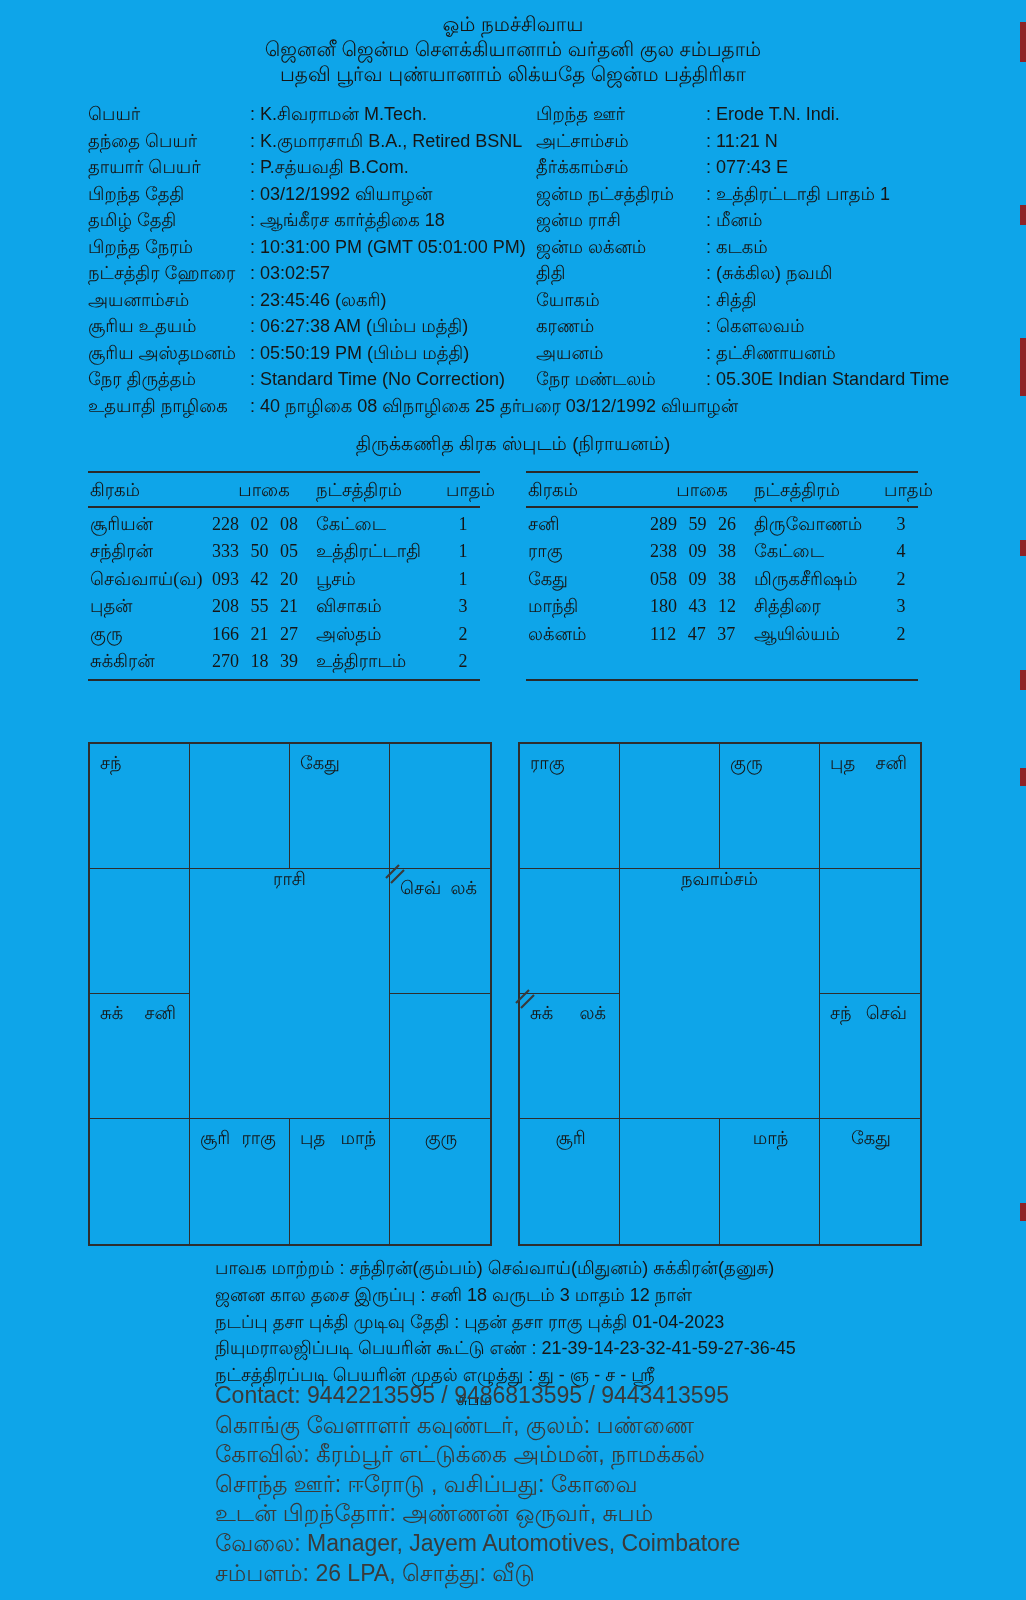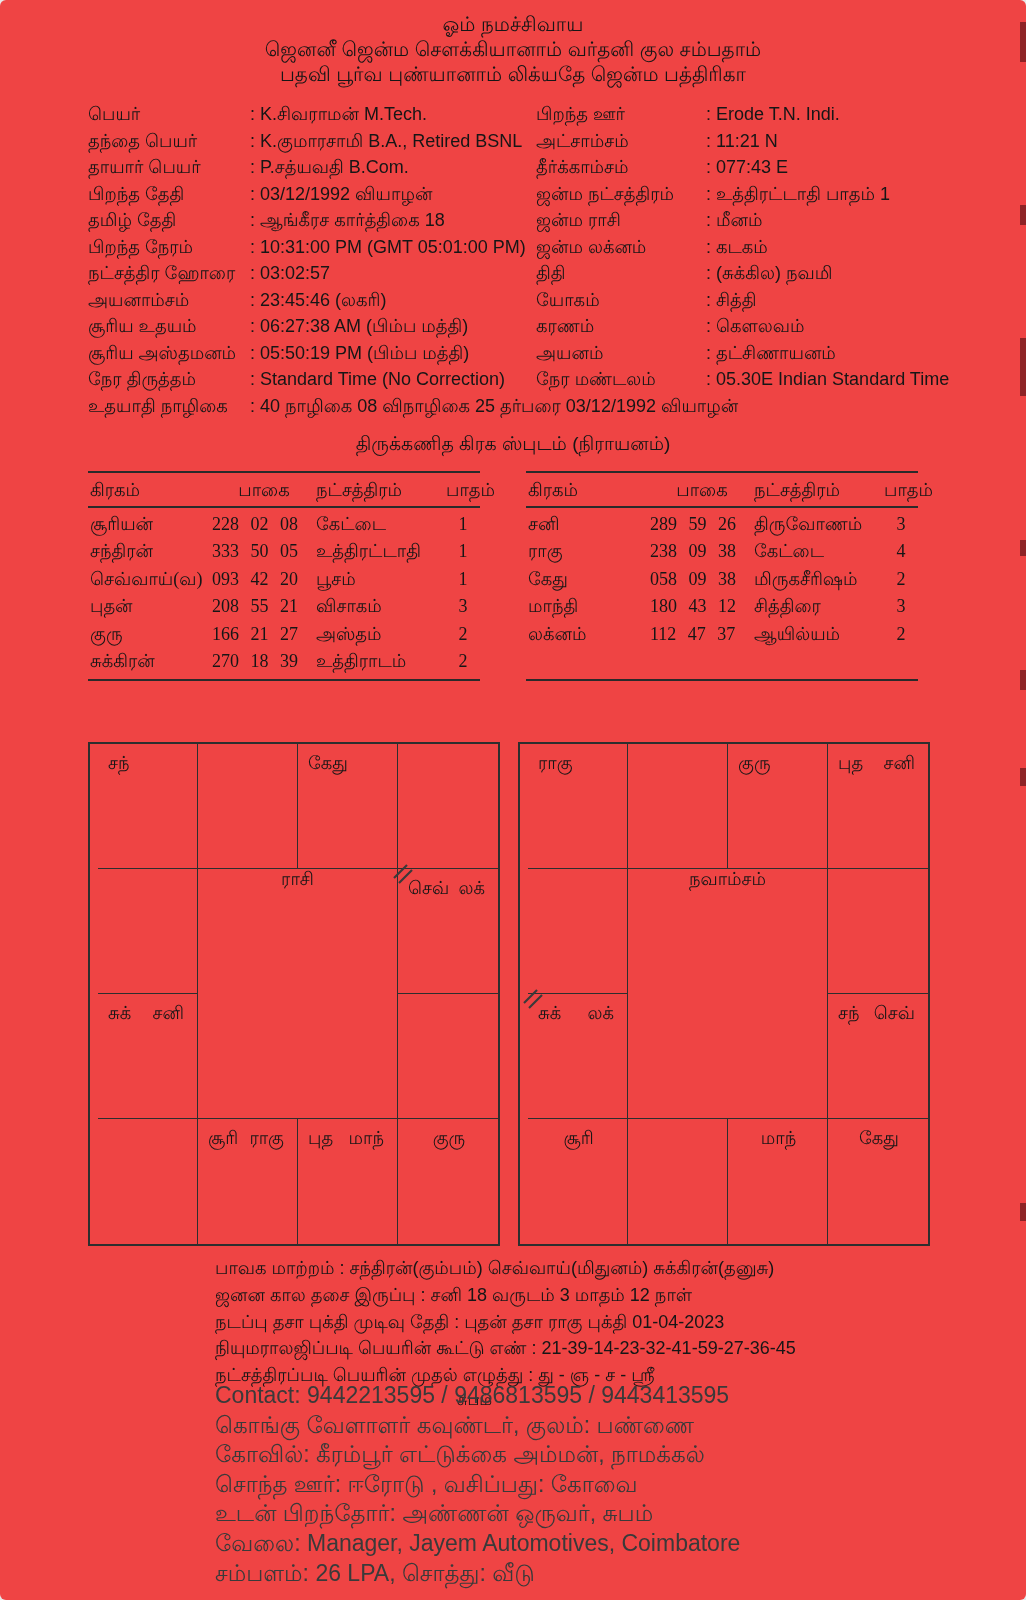--- a/index.html
+++ b/index.html
@@ -1,18 +1,18 @@
 <!DOCTYPE html>
 <html><head>
 <meta charset="utf-8">
 <style>
   html,body{margin:0;padding:0;background:#e8e8e8;}
   .page{
-    position:relative;width:1026px;height:1600px;background:#ef4444;
-    font-family:"Liberation Sans",sans-serif;color:#161616;overflow:hidden;margin:0 auto;border-radius:6px;
+    position:relative;width:1026px;height:1600px;background:#0ea5e9;
+    font-family:"Liberation Sans",sans-serif;color:#161616;overflow:hidden;margin:0 auto;
   }
   
   .doc-header{position:absolute;top:12px;left:0;width:100%;text-align:center;
     font-size:20px;line-height:25px;}
   
   .details{position:absolute;top:101px;left:88px;display:grid;
     grid-template-columns:162px 286px 170px 232px;font-size:18px;line-height:26.5px;}
   .details div{white-space:nowrap;}
   .d-span{grid-column:2 / 5;}
   
@@ -22,21 +22,21 @@
   .phead{display:flex;padding:5px 0 4px;border-bottom:2px solid #2a2a2a;font-size:18px;line-height:24px;}
   .prow{display:flex;font-size:18px;line-height:27.4px;}
   .ptable .body{padding:3px 0 4px;}
   .col-name{width:122px;padding-left:2px;}
   .col-deg{width:104px;word-spacing:7px;}
   .col-star{width:130px;}
   .col-pada{width:34px;text-align:center;}
   .phead .col-deg{text-align:center;word-spacing:normal;}
   
   .chart{position:absolute;top:742px;width:400px;height:500px;border:2px solid #2e2e2e;
-    display:grid;grid-template-columns:repeat(4,1fr);grid-template-rows:repeat(4,1fr);font-size:18px;padding-left:8px;}
+    display:grid;grid-template-columns:repeat(4,1fr);grid-template-rows:repeat(4,1fr);font-size:18px;}
   .rasi-pos{left:88px;} .nav-pos{left:518px;}
   .cc{border-right:1.6px solid #2e2e2e;border-bottom:1.6px solid #2e2e2e;
     padding:9px 8px 0 10px;position:relative;white-space:nowrap;}
   .cc.c4{border-right:none;}
   .cc.r4{border-bottom:none;text-align:center;}
   .c1{grid-column:1}.c2{grid-column:2}.c3{grid-column:3}.c4{grid-column:4}
   .r1{grid-row:1}.r2{grid-row:2}.r3{grid-row:3}.r4{grid-row:4}
   .center-cell{grid-column:2/4;grid-row:2/4;border-right:1.6px solid #2e2e2e;
     border-bottom:1.6px solid #2e2e2e;display:flex;align-items:flex-start;justify-content:center;}
   .spread{display:flex;justify-content:space-between;padding:9px 13px 0 10px;align-items:flex-start;}

